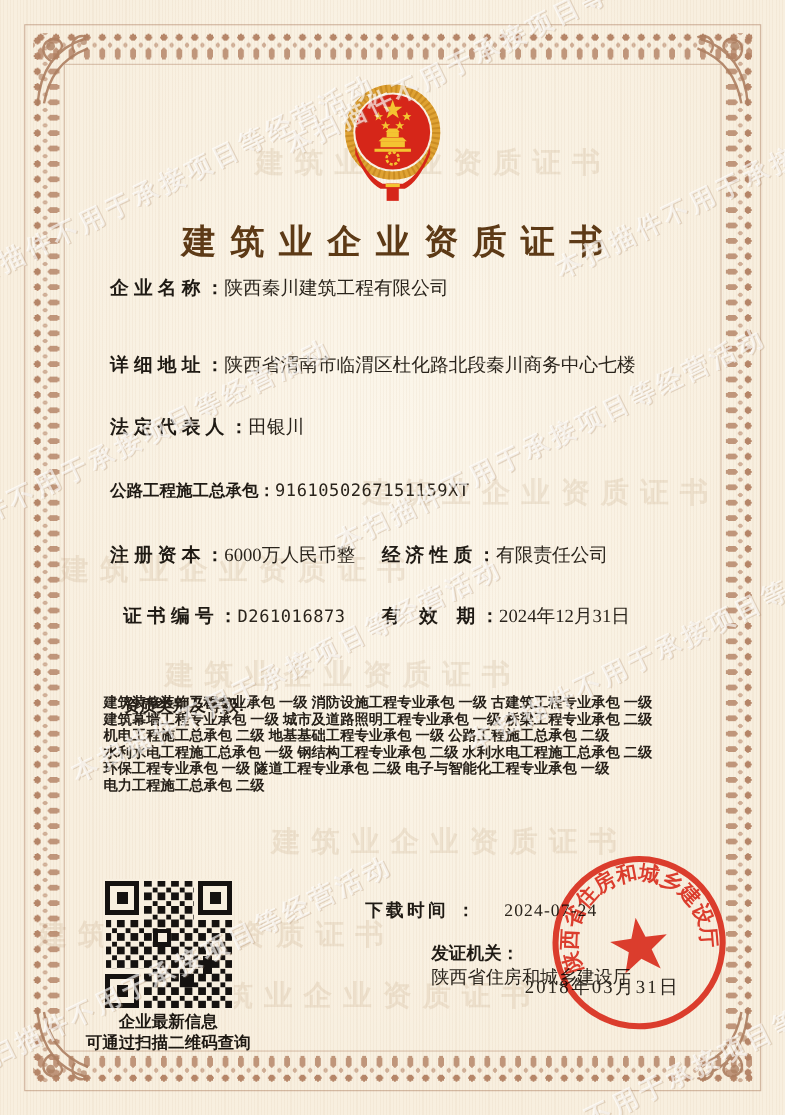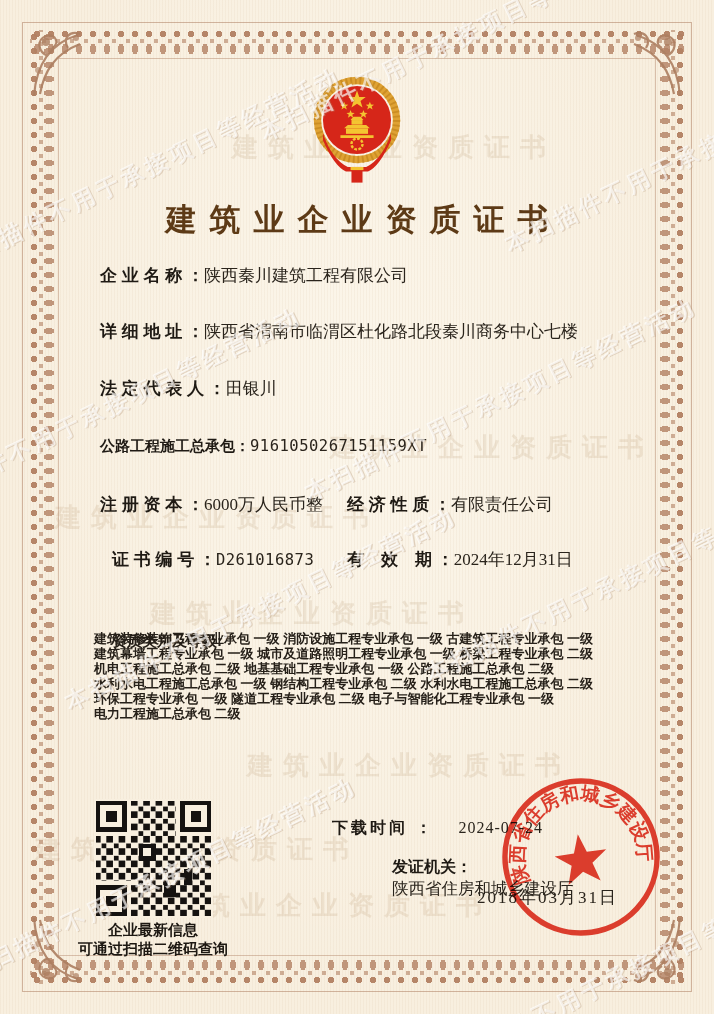--- a/index.html
+++ b/index.html
@@ -185,21 +185,21 @@
         <rect x="32" y="66.5" width="36" height="3"></rect>
       </g>
       <circle cx="50" cy="76" r="6" fill="none" stroke="#f4c431" stroke-width="2.6" stroke-dasharray="3 1.6"></circle>
       <path d="M13,64 Q22,92 40,101 L60,101 Q78,92 87,64 L87,72 Q75,100 62,106 L38,106 Q25,100 13,72 Z" fill="#d62619"></path>
       <rect x="44" y="101" width="12" height="17" fill="#d62619"></rect>
       <rect x="43" y="101" width="14" height="3.4" fill="#f4c431"></rect>
     </svg>
 
     <div class="cert-title">建筑业企业资质证书</div>
 
-    <div class="row" style="left:100px;top:264px;">
+    <div class="row" style="left:100px;top:250px;">
       <span class="lbl">企 业 名 称 ：</span>
       <span class="val">陕西秦川建筑工程有限公司</span>
     </div>
     <div class="row" style="left:100px;top:320px;">
       <span class="lbl">详 细 地 址 ：</span>
       <span class="val">陕西省渭南市临渭区杜化路北段秦川商务中心七楼</span>
     </div>
     <div class="row" style="left:100px;top:377px;">
       <span class="lbl">法 定 代 表 人 ：</span>
       <span class="val">田银川</span>

